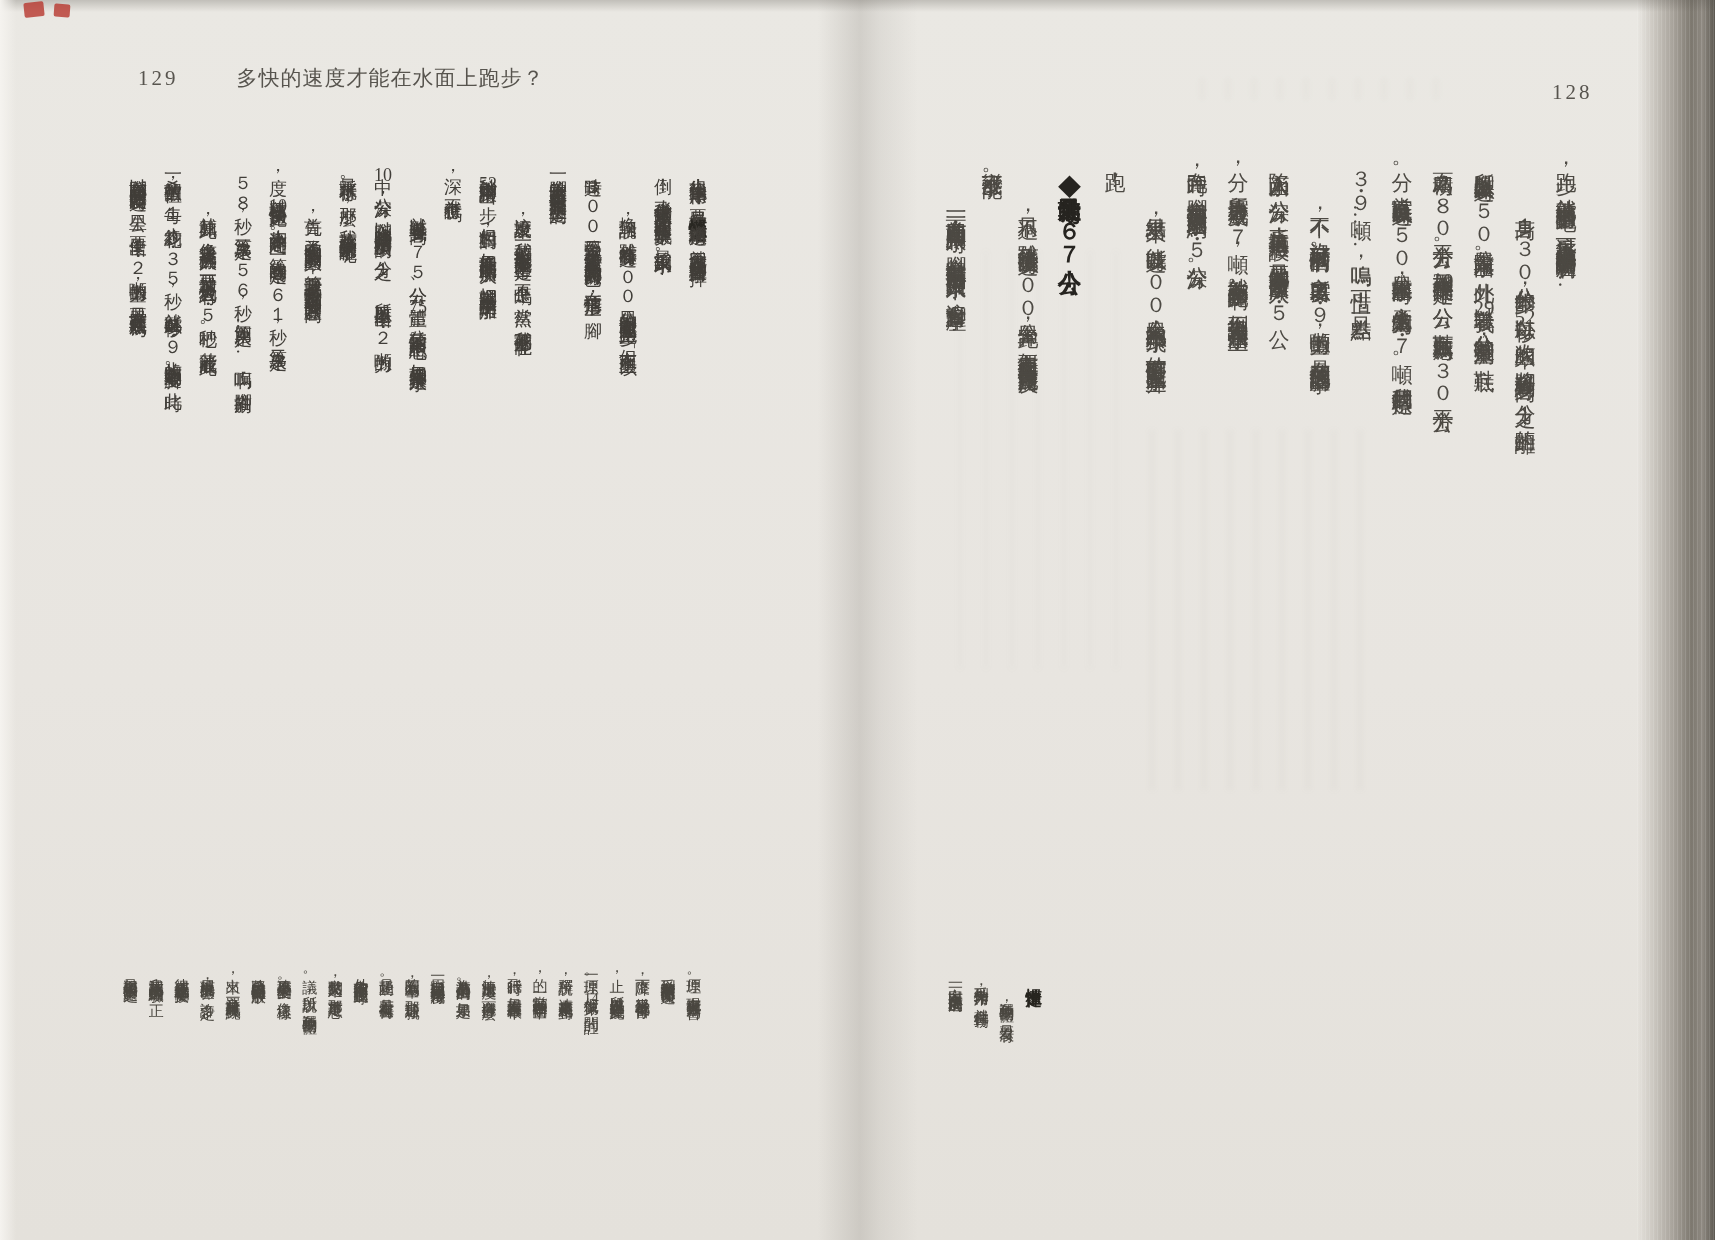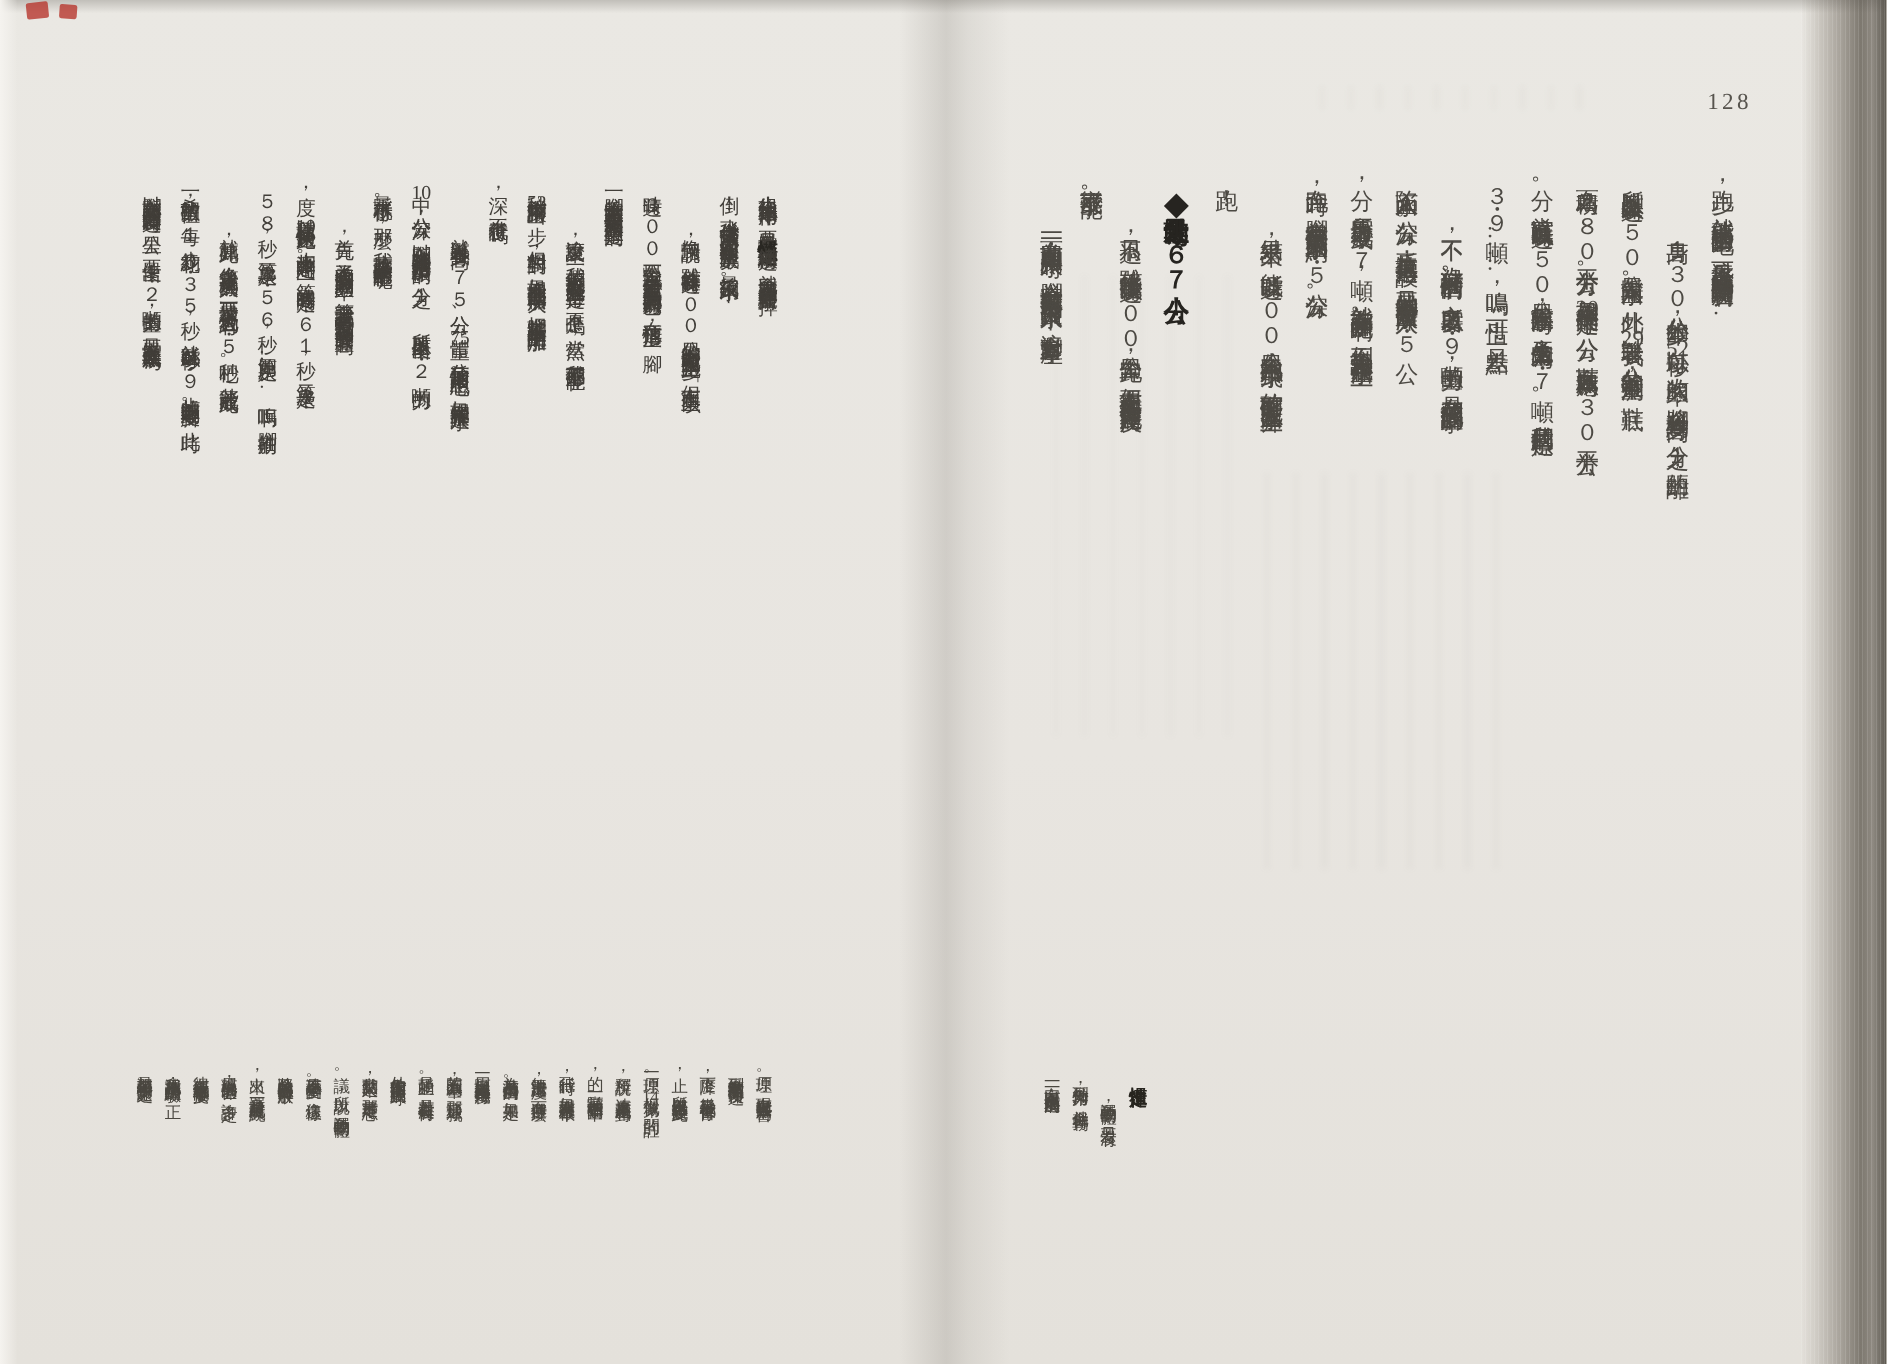--- a/index.html
+++ b/index.html
@@ -88,20 +88,23 @@
   <div class="spine"></div>
   <div class="edge-stack"></div>
   <div class="edge-top"></div>
   <div class="edge-left"></div>
   <div class="ghost" id="ghost1"></div>
   <div class="ghost" id="ghost2"></div>
   <div class="ghost" id="ghost3"></div>
   <div class="scan-red" id="red1"></div>
   <div class="scan-red" id="red2"></div>
 
+  <div class="ph" id="lp-header">
+    <span class="num">129</span><span>多快的速度才能在水面上跑步？</span>
+  </div>
 
   <div class="vblock" id="lp-main">
     <div class="vlist"><div class="vcol"><span>生很強的煞車作用，要是身體依照</span><span class="bold">慣性定律</span><span>繼續前進，就會因為被水面絆住腳掌而摔</span></div><div class="vcol">倒！小飛會像打水漂的小石頭一樣在水面上彈跳數下，最後沉到水中。</div><div class="vcol">　　換句話說，雖然擁有時速３００公里的腳力就能在水面上跑步，但「在水面上以</div><div class="vcol">時速３００公里奔跑」一事只會變成在水面上奔跑的腳鐐而已。在這種情形下，一腳</div><div class="vcol">一腳的垂直踏步反而是最有利於水面上行走的。</div><div class="vcol">　　這麼說來，我們一般人也有可能在水面上行走，不是嗎？當然，我們不可能在１</div><div class="vcol">秒鐘內讓腳跨出<span class="tcy">52</span>步，但相對的，如果把鞋底的面積加大，把腳掌踩進水中的距離加</div><div class="vcol">深，不就行了嗎？</div><div class="vcol">　　就以筆者我身高１７５公分、體重<span class="tcy">75</span>公斤的情形來想一想吧。如果把腳掌踩進水</div><div class="vcol">中<span class="tcy">10</span>公分深，以腳踩水的時間就是踏步循環的<span class="tcy">16</span>分之１，所以只要使出１・２噸的力</div><div class="vcol">量踩水就行了。那麼，我應該改穿多大號的鞋子呢？</div><div class="vcol">　　首先，為了查明雙腳運動的頻率，筆者我試著將一隻腳抬高到另一隻腳的膝蓋高</div><div class="vcol">度，以這種姿勢快速跑<span class="tcy">10</span>步來測定時間。第一次的時間是３・６１秒，第二次是３・</div><div class="vcol">５８秒，第三次是３・５６秒，第四次是……嗚啊！腳抽筋！</div><div class="vcol">　　就算如此，像筆者我這樣的人，只要練習一下也大約有３・５秒吧。若能達成此</div><div class="vcol">一希望的數值，每１步約花０・３５秒，就能以每秒２・９步的頻率運動雙腳。此時</div><div class="vcol">以腳踩向水面的速度為時速<span class="tcy">18</span>公里。要使出１・２噸的力量，只要穿上鞋底面積為９</div></div>
   </div>
 
   <div class="vblock note" id="lp-note">
     <div class="vlist"><div class="vcol">原理。在現實世界中因為會</div><div class="vcol">受到摩擦和空氣阻力而使速</div><div class="vcol">度下降，幾乎最後都會停</div><div class="vcol">止，所以感覺上很難接受此</div><div class="vcol">一原理。但就像第<span class="tcy">14</span>問的註</div><div class="vcol">釋所說，速度本來就是相對</div><div class="vcol">的，當一顆球在宇宙空間中</div><div class="vcol">飛行時，如果沒有基準根本</div><div class="vcol">無法定出速度，而選擇什麼</div><div class="vcol">為基準都是自由的。如果是</div><div class="vcol">用一顆與球以相同速度飛行</div><div class="vcol">的隕石為基準，那這顆球就</div><div class="vcol">是靜止的。若是在沒有任何</div><div class="vcol">外力的作用下這顆靜止的球</div><div class="vcol">突然動起來，那才是不可思</div><div class="vcol">議。所以說，運動中的物體</div><div class="vcol">速度是不會變的。像這樣，</div><div class="vcol">將自己的感覺從日常中解放</div><div class="vcol">出來，置身於將此一現象純</div><div class="vcol">粹展現出來的世界，許多定</div><div class="vcol">律在感覺上就都能接受了。</div><div class="vcol">我認為累積這樣的經驗，正</div><div class="vcol">是學習科學的樂趣之一。</div></div>
   </div>
 
   <div class="ph" id="rp-header">

